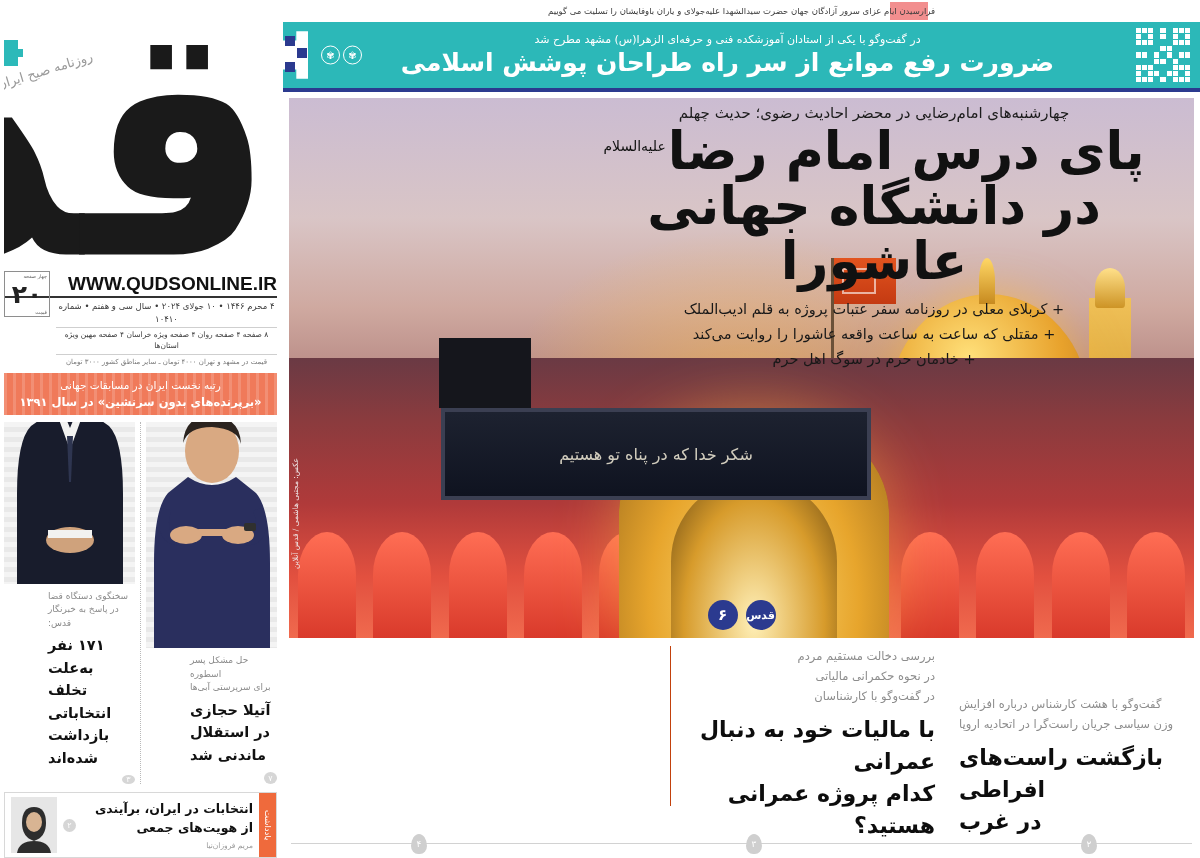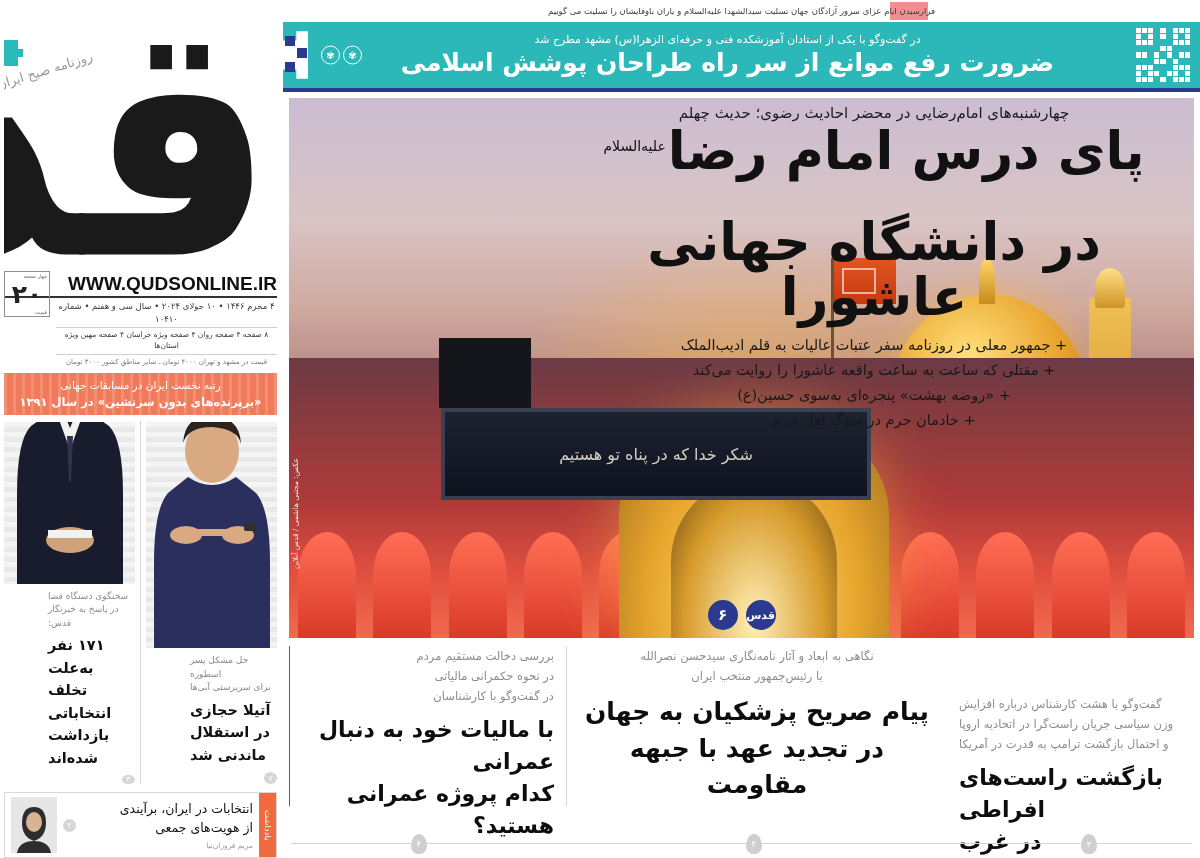--- a/index.html
+++ b/index.html
@@ -212,21 +212,21 @@
     writing-mode: vertical-rl;
     text-orientation: mixed;
     letter-spacing: 1px;
   }
   .note-body {
     flex: 1; display: flex; flex-direction: row-reverse;
     align-items: center; padding: 4px 6px; gap: 6px;
     direction: rtl;
   }
   .note-text { flex: 1; text-align: right; }
-  .note-title { font-size: 12.5px; font-weight: 400; line-height: 1.5; color:#111; }
+  .note-title { font-size: 12.5px; font-weight: 700; line-height: 1.5; color:#111; }
   .note-author { font-size: 7.5px; color: #999; margin-top: 3px; }
   .note-num {
     width: 13px; height: 13px; border-radius: 50%;
     background:#d6d6d6; color:#fff; font-size:8px;
     display:flex; align-items:center; justify-content:center;
     flex: none;
   }
   .note-photo {
     width: 46px; height: 56px;
     background: repeating-linear-gradient(180deg,#ececec 0 4px,#e2e2e2 4px 8px);
@@ -427,21 +427,21 @@
     position: absolute;
     right: 10px; top: 6px;
     width: 620px;
     direction: rtl;
     text-align: center;
     z-index: 5;
     color: #111;
   }
   .hh-kicker { font-size: 15px; color:#1b1b1b; margin-bottom: 2px; font-weight:400; }
   .hh-l1 { font-size: 52px; font-weight: 800; line-height: 1.06; letter-spacing: -1px; }
-  .hh-l2 { font-size: 52px; font-weight: 800; line-height: 1.06; letter-spacing: -1px; margin-top: 36px; }
+  .hh-l2 { font-size: 52px; font-weight: 800; line-height: 1.06; letter-spacing: -1px; }
   .hh-sup {
     font-size: 14px; vertical-align: super; color:#111;
     font-weight:400; margin-right: 2px;
   }
   .hh-bullets { margin-top: 8px; font-size: 14.5px; line-height: 1.72; color:#181818; }
   .photo-credit {
     position: absolute;
     left: 2px; top: 360px;
     font-size: 7.5px; color: #efe5e5;
     writing-mode: vertical-rl;
@@ -494,21 +494,21 @@
 </style>
 </head>
 <body>
 
 <div class="page">
 
   <div class="main-col">
 
     <div class="topline">
       <div class="tl-hl"></div>
-      <span>فرارسیدن ایام عزای سرور آزادگان جهان تسلیت سیدالشهدا علیه‌السلام و یاران باوفایشان را تسلیت می گوییم</span>
+      <span>فرارسیدن ایام عزای سرور آزادگان جهان حضرت سیدالشهدا علیه‌جولای و یاران باوفایشان را تسلیت می گوییم</span>
     </div>
 
     <div class="teal-ribbon">
       <div class="teal-notch"></div>
       <div class="teal-sq" style="left:2px;top:14px"></div>
       <div class="teal-sq" style="left:14px;top:26px"></div>
       <div class="teal-sq" style="left:2px;top:40px"></div>
       <div class="teal-ic">
         <i>✾</i>
         <i>✾</i>
@@ -642,58 +642,46 @@
         <span>شکر خدا که در پناه تو هستیم</span>
       </div>
 
       <div class="hero-head">
         <div class="hh-kicker">چهارشنبه‌های امام‌رضایی در محضر احادیث رضوی؛ حدیث چهلم</div>
         <div class="hh-l1">
           <span>پای درس امام رضا</span><span class="hh-sup">علیه‌السلام</span>
         </div>
         <div class="hh-l2">در دانشگاه جهانی عاشورا</div>
         <div class="hh-bullets">
-          <div>+ جمهور معلی در روزنامه سفر عتبات عالیات به قلم ادیب‌الملک</div>
+          <div>+ کربلای معلی در روزنامه سفر عتبات پروژه به قلم ادیب‌الملک</div>
           <div>+ مقتلی که ساعت به ساعت واقعه عاشورا را روایت می‌کند</div>
-          <div>+ «روضه بهشت» پنجره‌ای به‌سوی حسین(ع)</div>
           <div>+ خادمان حرم در سوگ اهل حرم</div>
         </div>
       </div>
 
       <div class="photo-credit">عکس: مجتبی هاشمی / قدس آنلاین</div>
 
       <div class="hero-badges">
         <div class="hbadge logo">قدس</div>
         <div class="hbadge">۶</div>
       </div>
     </div>
 
     <div class="bottom-strip">
       <div class="bs-col c3">
         <div class="bs-kicker">
           <div>گفت‌وگو با هشت کارشناس درباره افزایش</div>
           <div>وزن سیاسی جریان راست‌گرا در اتحادیه اروپا</div>
-          <div>و احتمال بازگشت ترامپ به قدرت در آمریکا</div>
         </div>
         <div class="bs-head">
           <div>بازگشت راست‌های افراطی</div>
           <div>در غرب</div>
         </div>
       </div>
 
-      <div class="bs-col c2">
-        <div class="bs-kicker">
-          <div>نگاهی به ابعاد و آثار نامه‌نگاری سیدحسن نصرالله</div>
-          <div>با رئیس‌جمهور منتخب ایران</div>
-        </div>
-        <div class="bs-head">
-          <div>پیام صریح پزشکیان به جهان</div>
-          <div>در تجدید عهد با جبهه مقاومت</div>
-        </div>
-      </div>
 
       <div class="bs-col c1">
         <div class="bs-kicker">
           <div>بررسی دخالت مستقیم مردم</div>
           <div>در نحوه حکمرانی مالیاتی</div>
           <div>در گفت‌وگو با کارشناسان</div>
         </div>
         <div class="bs-head">
           <div>با مالیات خود به دنبال عمرانی</div>
           <div>کدام پروژه عمرانی هستید؟</div>

